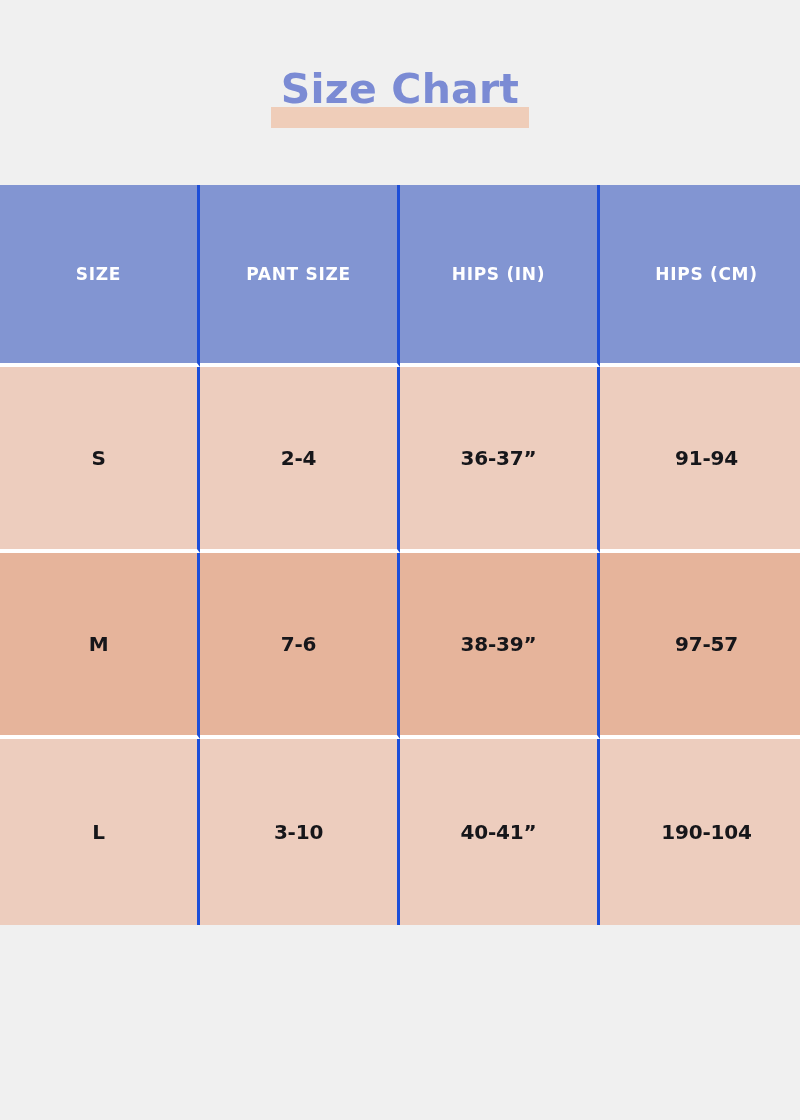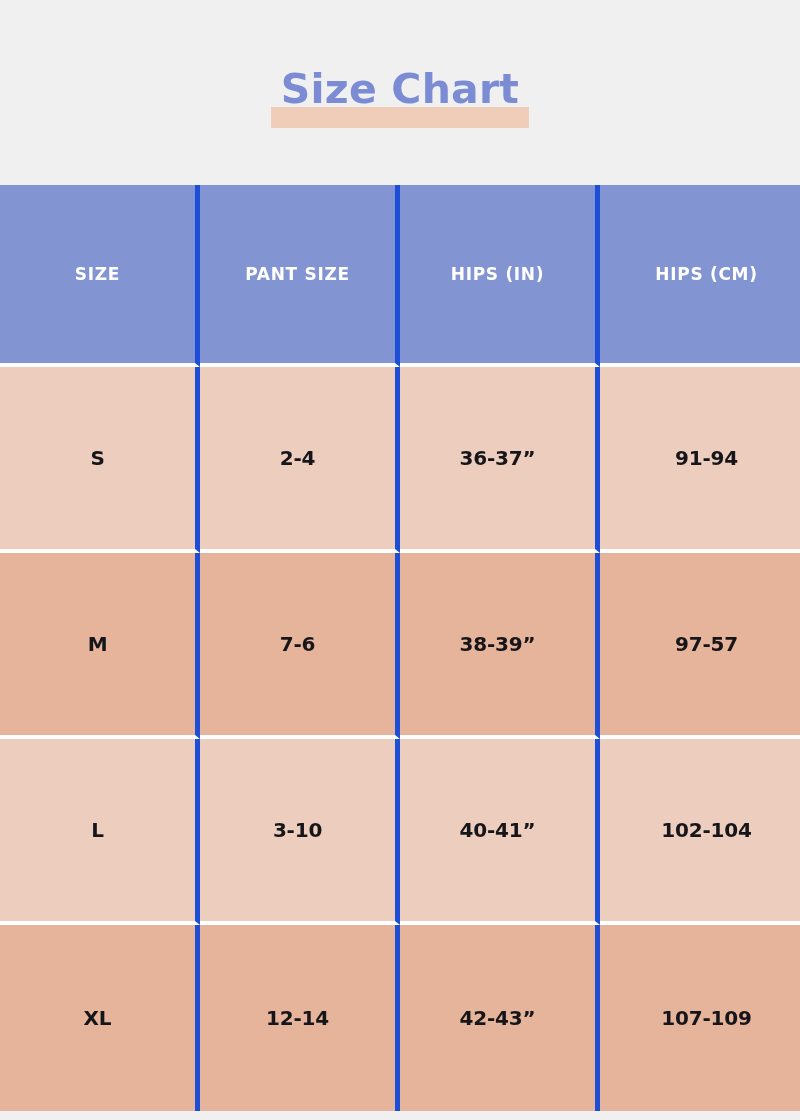--- a/index.html
+++ b/index.html
@@ -80,21 +80,21 @@
   }
   .size-table col {
     width: 200px;
   }
 
   .size-table th,
   .size-table td {
     text-align: center;
     vertical-align: middle;
     box-sizing: border-box;
-    border-right: 5px solid #1d4ed8;
+    border-right: 3px solid #1d4ed8;
     border-bottom: 4px solid #ffffff;
     padding: 0;
   }
   .size-table th:last-child,
   .size-table td:last-child {
     border-right: none;
     padding-left: 13px;
   }
 
   thead th {
@@ -167,24 +167,18 @@
       <tr class="row-dark">
         <td>M</td>
         <td>7-6</td>
         <td>38-39”</td>
         <td>97-57</td>
       </tr>
       <tr class="row-light">
         <td>L</td>
         <td>3-10</td>
         <td>40-41”</td>
-        <td>102-104</td>
-      </tr>
-      <tr class="row-dark">
-        <td>XL</td>
-        <td>12-14</td>
-        <td>42-43”</td>
-        <td>107-109</td>
+        <td>190-104</td>
       </tr>
     </tbody>
   </table>
 
 </div>
 
 </body></html>

